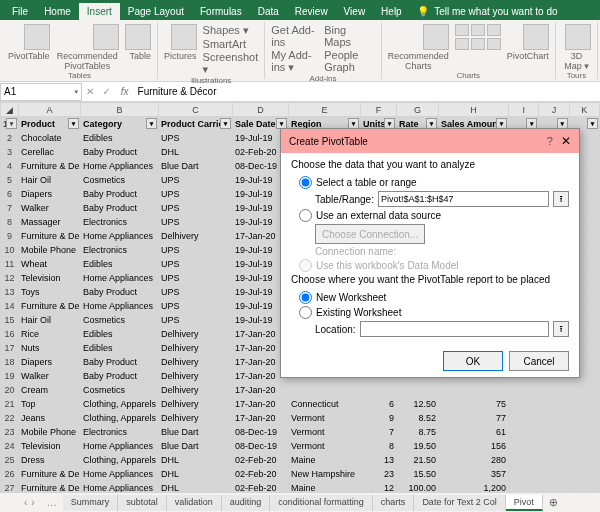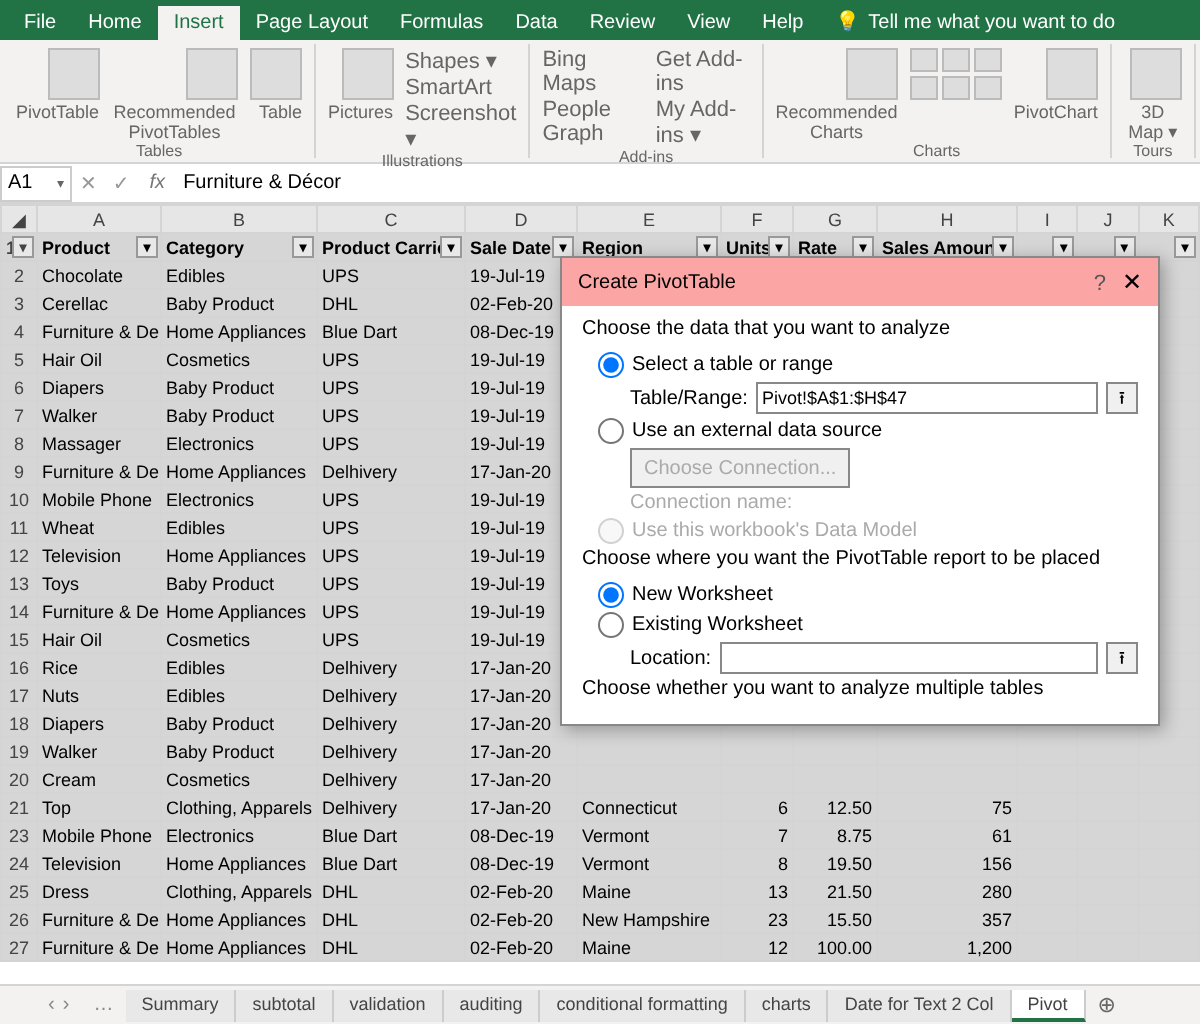--- a/index.html
+++ b/index.html
@@ -11,21 +11,21 @@
 .menu-tell{color:#fff;font-size:10px;padding:3px 8px;display:flex;align-items:center;gap:4px}
 .ribbon{height:62px;background:#f3f2f1;border-bottom:1px solid #d4d4d4;display:flex;padding:2px}
 .rgroup{border-right:1px solid #d4d4d4;padding:2px 6px;display:flex;flex-direction:column;justify-content:space-between;align-items:center}
 .rgroup-items{display:flex;gap:6px;align-items:flex-start}
 .ritem{display:flex;flex-direction:column;align-items:flex-end;gap:1px;font-size:9px;color:#666;text-align:center}
 .ritem-icon{width:20px;height:20px;background:#ddd;border:1px solid #bbb}
 .ritem-icon.big{width:26px;height:26px}
 .rgroup-label{font-size:8px;color:#666}
 .rsub{display:flex;flex-direction:column;gap:1px;font-size:11px;color:#666}
 .namebox-row{height:20px;display:flex;align-items:center;border-bottom:1px solid #d4d4d4;background:#fff}
-.namebox{width:36px;height:18px;border:1px solid #ccc;font-size:10px;padding:0 3px;display:flex;align-items:center;justify-content:space-between}
+.namebox{width:82px;height:18px;border:1px solid #ccc;font-size:10px;padding:0 3px;display:flex;align-items:center;justify-content:space-between}
 .fx{padding:0 6px;color:#777;font-style:italic}
 .formula{flex:1;font-size:10px;padding:0 3px}
 .sheet{position:relative;height:390px;overflow:hidden}
 table{border-collapse:collapse;width:100%;table-layout:fixed}
 th,td{border:1px solid #d4d4d4;font-size:9px;padding:1px 2px;height:14px;overflow:hidden;white-space:nowrap;text-align:left}
 .colhdr th{background:#e6e6e6;text-align:center;font-weight:normal;color:#444}
 .rowhdr{background:#e6e6e6;text-align:center;color:#444;width:18px}
 .tblhdr td{background:#bfbfbf;font-weight:bold;position:relative;padding-right:10px}
 .tblhdr td::after{content:"▾";position:absolute;right:1px;top:1px;font-size:7px;background:#e8e8e8;border:1px solid #999;width:9px;height:9px;display:flex;align-items:center;justify-content:center}
 tbody tr.sel td{background:#d6d6d6}
@@ -98,26 +98,26 @@
         <span>Shapes ▾</span>
         <span>SmartArt</span>
         <span>Screenshot ▾</span>
       </div>
     </div>
     <div class="rgroup-label">Illustrations</div>
   </div>
   <div class="rgroup">
     <div class="rgroup-items">
       <div class="rsub">
+        <span>Get Add-ins</span>
+        <span>My Add-ins ▾</span>
+      </div>
+      <div class="rsub">
         <span>Bing Maps</span>
         <span>People Graph</span>
-      </div>
-      <div class="rsub">
-        <span>Get Add-ins</span>
-        <span>My Add-ins ▾</span>
       </div>
     </div>
     <div class="rgroup-label">Add-ins</div>
   </div>
   <div class="rgroup">
     <div class="rgroup-items">
       <div class="ritem">
           <div class="ritem-icon big"></div>
           <span>Recommended
 Charts</span>
@@ -481,20 +481,34 @@
           <td>17-Jan-20</td>
           <td>Connecticut</td>
           <td class="num">6</td>
           <td class="num">12.50</td>
           <td class="num">75</td>
           <td></td>
           <td></td>
           <td></td>
         </tr>
         <tr class="sel">
+          <td class="rowhdr">22</td>
+          <td>Jeans</td>
+          <td>Clothing, Apparels</td>
+          <td>Delhivery</td>
+          <td>17-Jan-20</td>
+          <td>Vermont</td>
+          <td class="num">9</td>
+          <td class="num">8.52</td>
+          <td class="num">77</td>
+          <td></td>
+          <td></td>
+          <td></td>
+        </tr>
+        <tr class="sel">
           <td class="rowhdr">23</td>
           <td>Mobile Phone</td>
           <td>Electronics</td>
           <td>Blue Dart</td>
           <td>08-Dec-19</td>
           <td>Vermont</td>
           <td class="num">7</td>
           <td class="num">8.75</td>
           <td class="num">61</td>
           <td></td>
@@ -596,21 +610,24 @@
       </label>
     <label class="dlg-radio">
         <input type="radio" style=""> 
         <span>Existing Worksheet</span>
       </label>
     <div class="dlg-field">
       <span>Location:</span>
       <input type="text" style="">
       <button class="dlg-btn-sm">⭱</button>
     </div>
-    <div class="dlg-section">Choose whether you want to analyze multiple tables</div>
+  </div>
+  <div class="dlg-btnrow">
+    <button class="dlg-btn primary">OK</button>
+    <button class="dlg-btn">Cancel</button>
   </div>
 </div>
 
 <div class="tabs">
   <span style="padding:0 4px;color:#888">‹</span>
   <span style="padding:0 6px 0 0;color:#888">›</span>
   <span style="padding:0 6px;color:#888">…</span>
   <div id="tabs-list" style="display:flex">
       <div class="tab">Summary</div>
       <div class="tab">subtotal</div>

